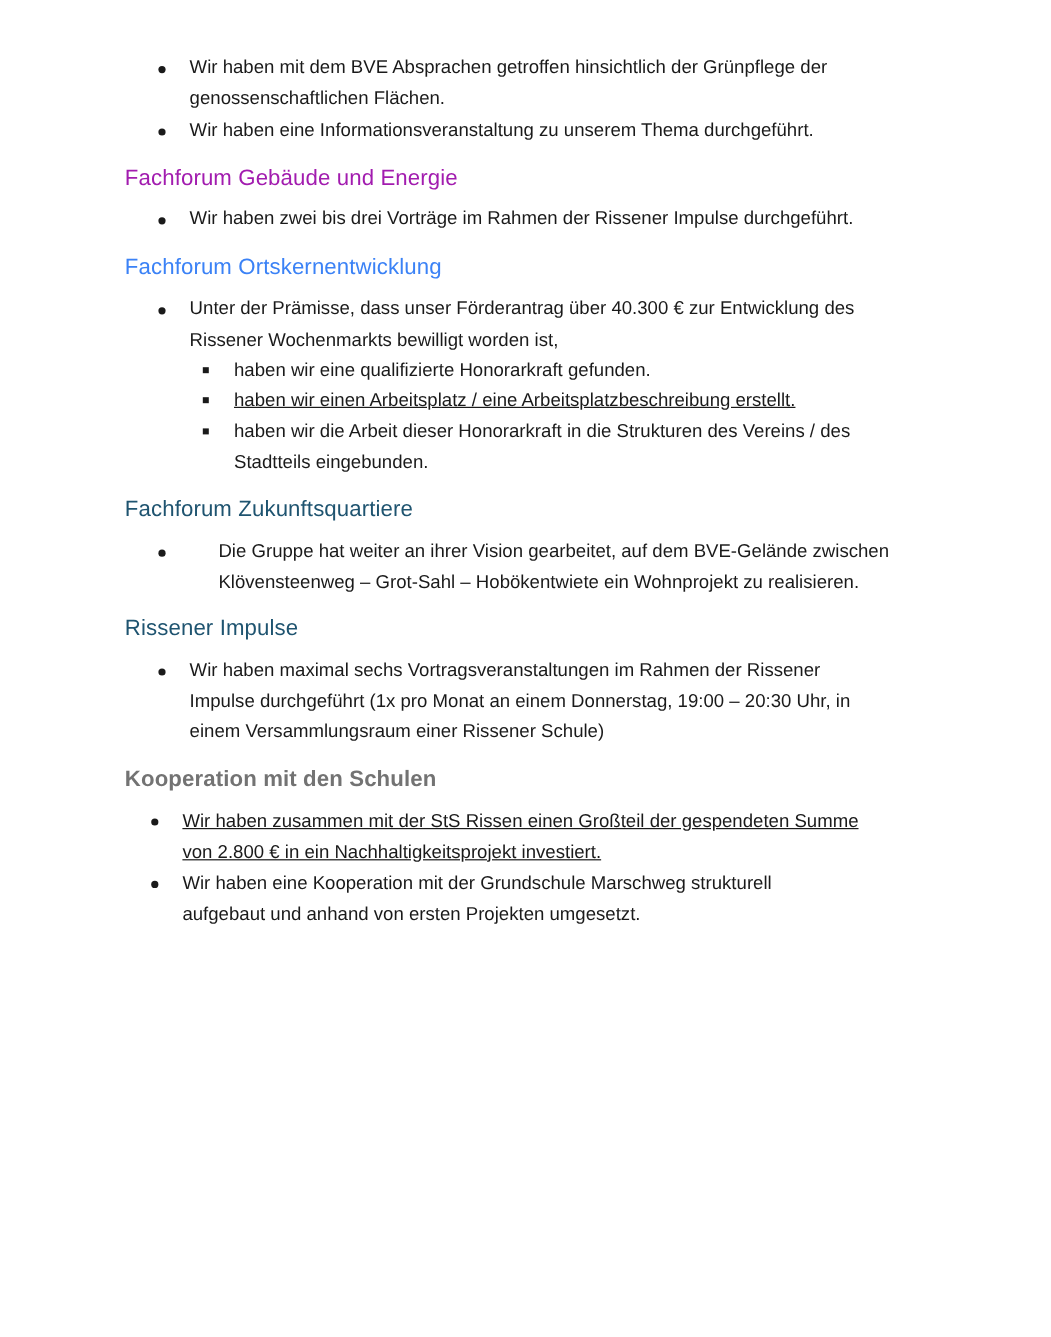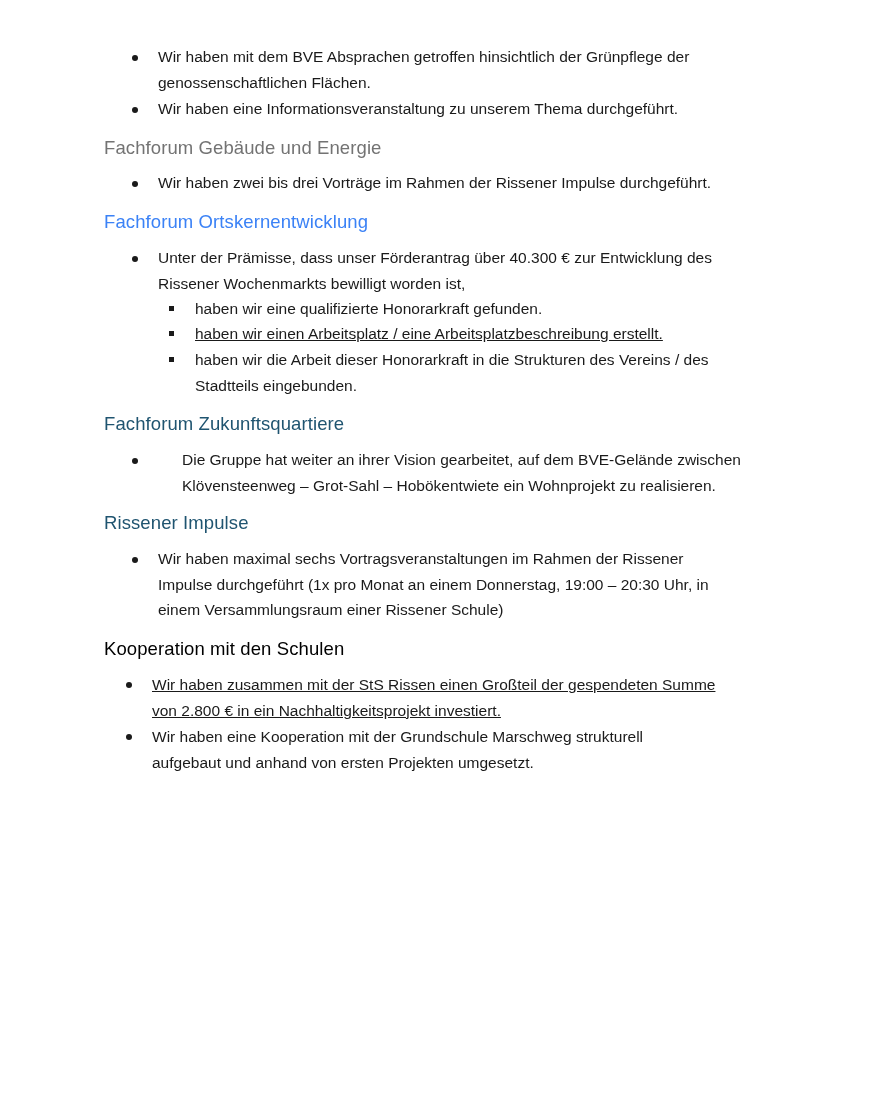--- a/index.html
+++ b/index.html
@@ -36,21 +36,21 @@
     <div class="item" style="left:158px; top:44px;">
       <div>Wir haben mit dem BVE Absprachen getroffen hinsichtlich der Grünpflege der</div>
       <div>genossenschaftlichen Flächen.</div>
     </div>
     <span class="bullet" style="left:132px; top:107px;"></span>
     <div class="item" style="left:158px; top:96px;">
       <div>Wir haben eine Informationsveranstaltung zu unserem Thema durchgeführt.</div>
     </div>
   </div>
 
-  <div class="heading" style="top: 137px; color: #737373;">Fachforum Gebäude und Energie</div>
+  <div class="heading" style="top: 137px; color: #a21caf;">Fachforum Gebäude und Energie</div>
   <span class="bullet" style="left:132px; top:181px;"></span>
   <div class="item" style="left:158px; top:170px;">
     <div>Wir haben zwei bis drei Vorträge im Rahmen der Rissener Impulse durchgeführt.</div>
   </div>
 
   <div class="heading" style="top: 211px; color: #3b82f6;">Fachforum Ortskernentwicklung</div>
   <span class="bullet" style="left:132px; top:256px;"></span>
   <div class="item" style="left:158px; top:245px;">
     <div>Unter der Prämisse, dass unser Förderantrag über 40.300 € zur Entwicklung des</div>
     <div>Rissener Wochenmarkts bewilligt worden ist,</div>
@@ -77,21 +77,21 @@
   </div>
 
   <div class="heading" style="top: 512px; color: rgb(31, 84, 112);">Rissener Impulse</div>
   <span class="bullet" style="left:132px; top:557px;"></span>
   <div class="item" style="left:158px; top:546px;">
     <div>Wir haben maximal sechs Vortragsveranstaltungen im Rahmen der Rissener</div>
     <div>Impulse durchgeführt (1x pro Monat an einem Donnerstag, 19:00 – 20:30 Uhr, in</div>
     <div>einem Versammlungsraum einer Rissener Schule)</div>
   </div>
 
-  <div class="heading" style="top: 638px; color: #000000;">Kooperation mit den Schulen</div>
+  <div class="heading" style="top: 638px; color: #737373; font-weight: bold;">Kooperation mit den Schulen</div>
   <span class="bullet" style="left:126px; top:682px;"></span>
   <div class="item" style="left:152px; top:672px;text-decoration:underline;">
     <div>Wir haben zusammen mit der StS Rissen einen Großteil der gespendeten Summe</div>
     <div>von 2.800 € in ein Nachhaltigkeitsprojekt investiert.</div>
   </div>
   <span class="bullet" style="left:126px; top:734px;"></span>
   <div class="item" style="left:152px; top:724px;">
     <div>Wir haben eine Kooperation mit der Grundschule Marschweg strukturell</div>
     <div>aufgebaut und anhand von ersten Projekten umgesetzt.</div>
   </div>

